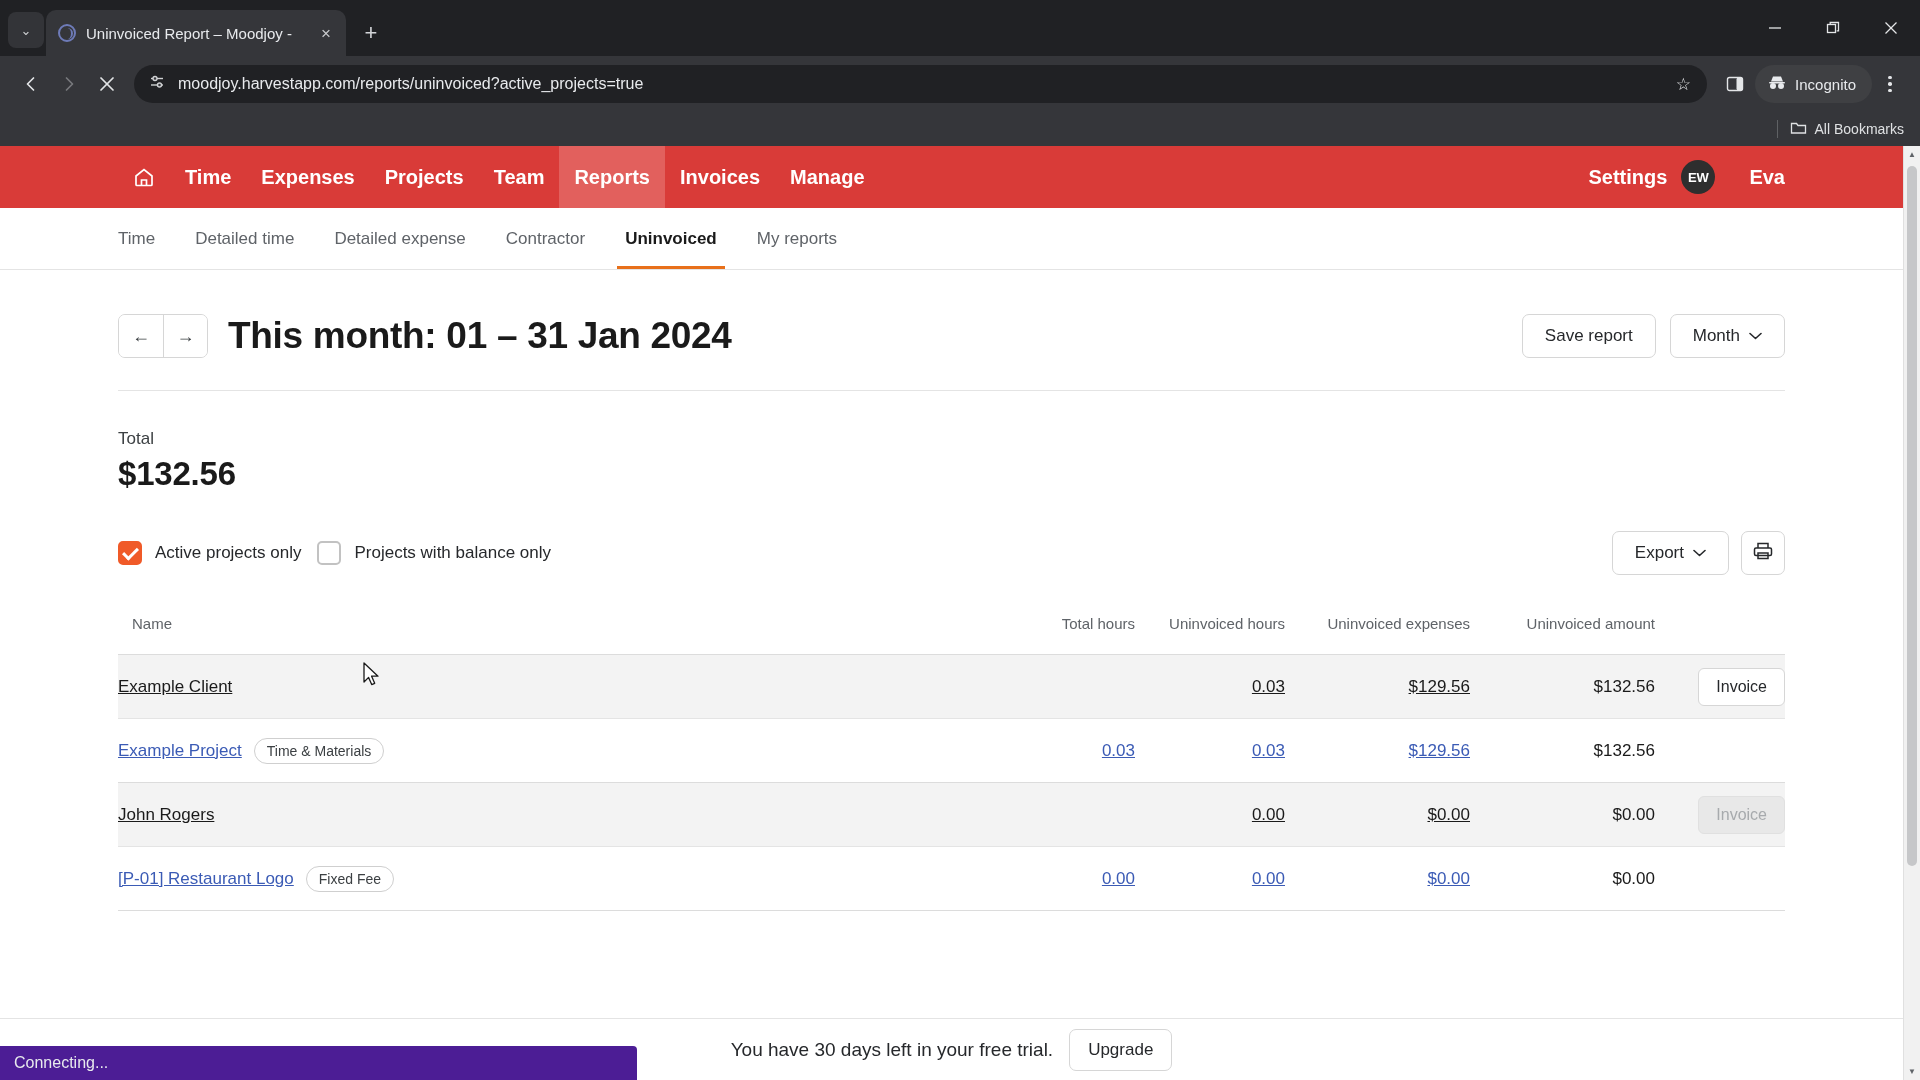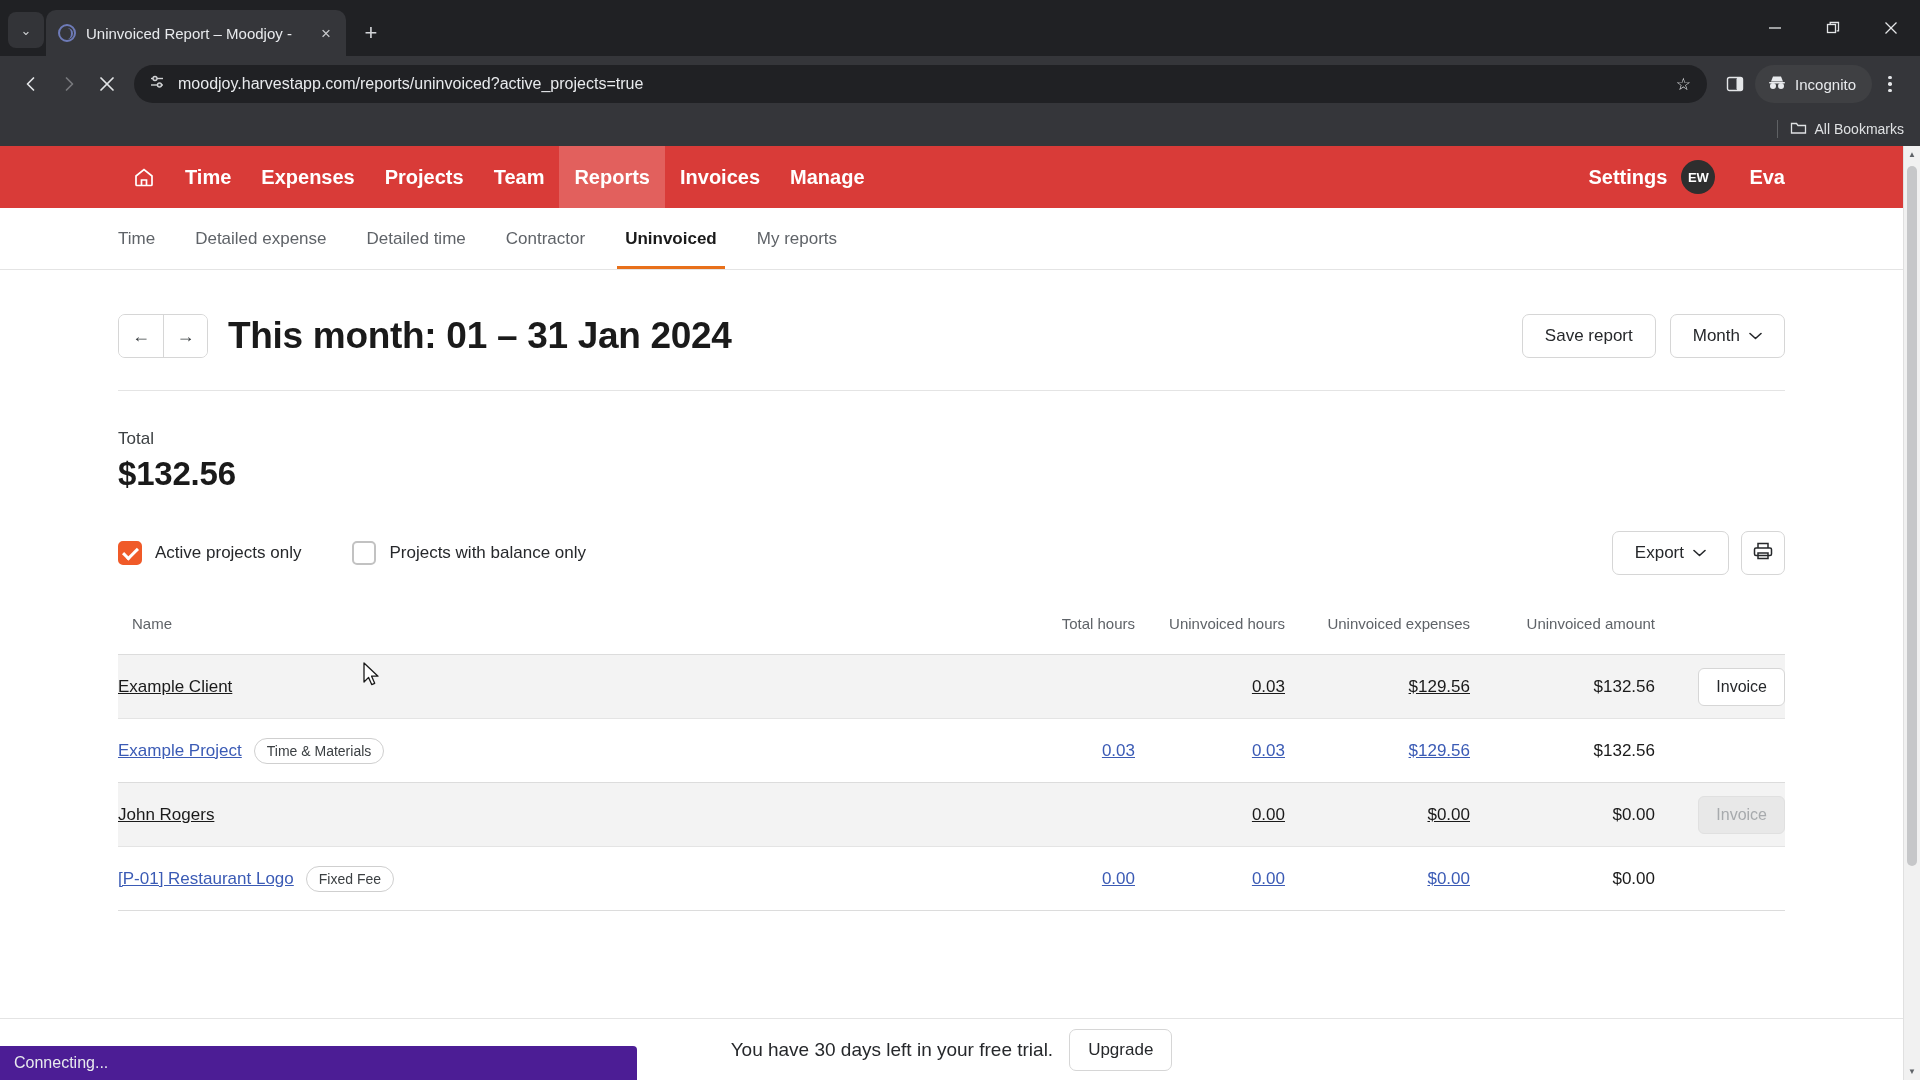--- a/index.html
+++ b/index.html
@@ -154,21 +154,21 @@
   }
 
   .total-block { padding-top: 38px; }
   .total-label { font-size: 17px; color: #3c4043; }
   .total-value { font-size: 33px; font-weight: bold; color: #1a1a1a; margin-top: 6px; letter-spacing: -0.2px; }
 
   .filter-row {
     display: flex; align-items: center; justify-content: space-between;
     margin-top: 38px;
   }
-  .filters { display: flex; align-items: center; gap: 51px; }
+  .filters { display: flex; align-items: center; gap: 16px; }
   .cbwrap { display: flex; align-items: center; gap: 13px; }
   .cb {
     width: 24px; height: 24px; border-radius: 5px;
     border: 2px solid #c2c2c2; background: #fff;
     display: flex; align-items: center; justify-content: center;
   }
   .cb.checked { background: #f05a28; border-color: #f05a28; }
   .cb.checked::after {
     content: ""; width: 6px; height: 12px;
     border: solid #fff; border-width: 0 3px 3px 0;
@@ -386,24 +386,24 @@
           <span class="hv-avatar">EW</span>
           <span class="hv-user">Eva</span>
         </div>
       </div>
 
       <div class="subtabs">
         <div class="subtab">
             <span>Time</span>
           </div>
         <div class="subtab">
+            <span>Detailed time</span>
+          </div>
+        <div class="subtab">
             <span>Detailed expense</span>
-          </div>
-        <div class="subtab">
-            <span>Detailed time</span>
           </div>
         <div class="subtab">
             <span>Contractor</span>
           </div>
         <div class="subtab active">
             <span>Uninvoiced</span>
           </div>
         <div class="subtab">
             <span>My reports</span>
           </div>

